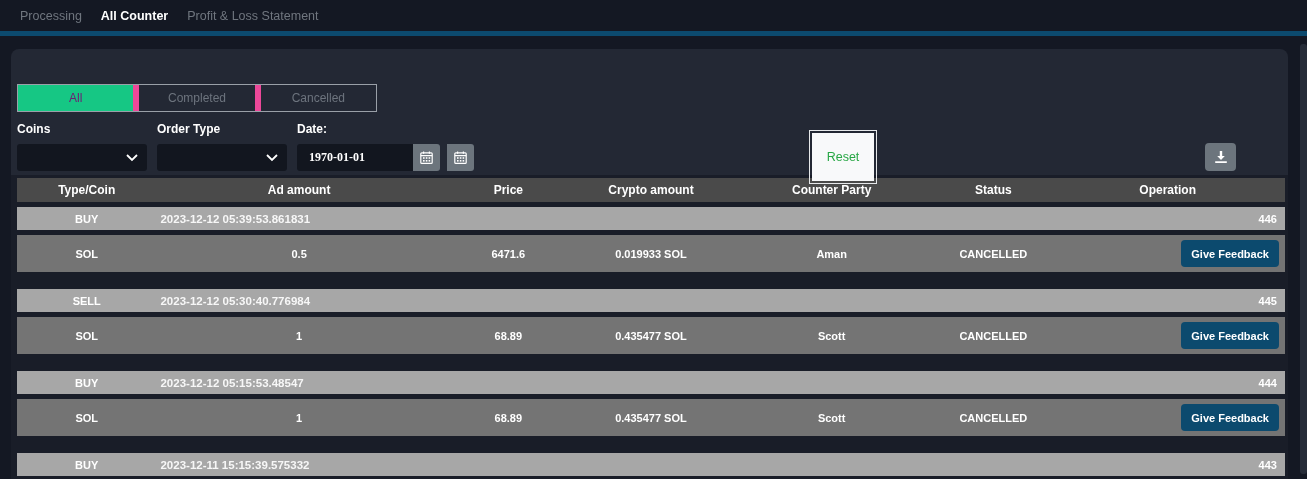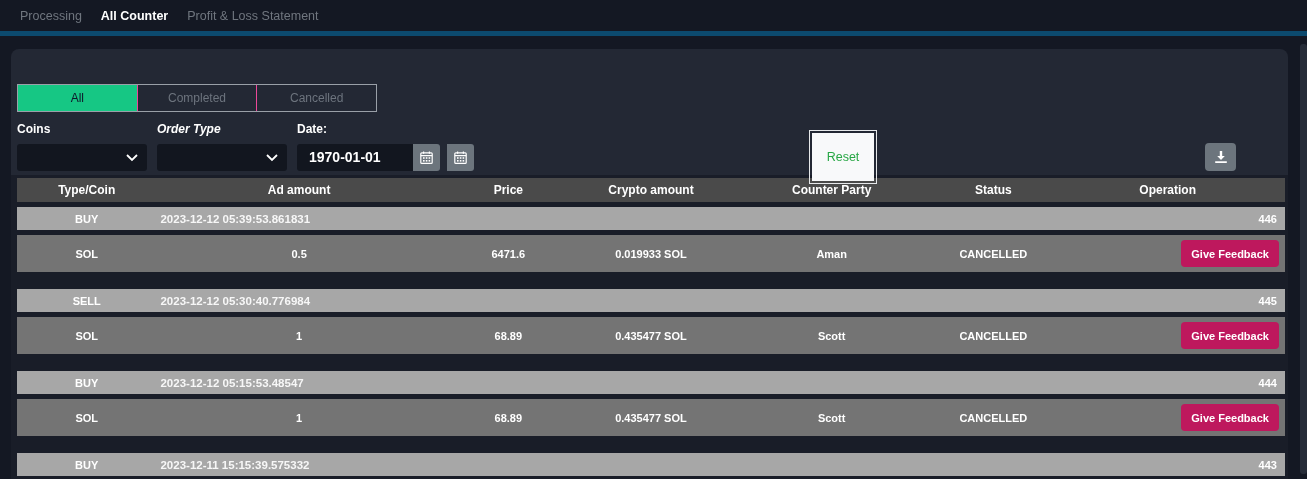--- a/index.html
+++ b/index.html
@@ -19,37 +19,37 @@
   
   .panel { position:absolute; left:11px; right:19px; top:49px; bottom:0;
            background:#232834; border-radius:8px 8px 0 0;
            padding:35px 3px 0 6px; overflow:hidden; }
 
   
   .seg { display:flex; width:360px; height:28px; border:1px solid #9aa0a8; }
   .seg-btn { flex:1; display:flex; align-items:center; justify-content:center;
              background:transparent; border:none; font-family:inherit;
              font-size:12px; color:#6d747e; cursor:pointer; }
-  .seg-btn + .seg-btn { border-left:1px solid #ec4899; }
-  .seg-btn.active { background:#16c784; color:#0f172a; }
+  .seg-btn + .seg-btn { border-left:6px solid #ec4899; }
+  .seg-btn.active { background:#16c784; color:#701a75; }
 
   
   .labels-row { display:flex; margin-top:10px; height:13px; }
   .labels-row .flabel { font-size:12px; font-weight:700; color:#fff; }
-  .lbl-coins { width:140px; } .lbl-order { width:140px;font-style:italic; }
+  .lbl-coins { width:140px; } .lbl-order { width:140px; }
 
   .controls-row { display:flex; align-items:center; margin-top:8px; height:28px; }
   .select-box { width:130px; height:27px; background:#12161f; border-radius:3px;
                 position:relative; margin-right:10px; cursor:pointer; }
   .select-box .chev { position:absolute; right:9px; top:10px; }
 
   .date-group { display:flex; height:27px; margin-right:7px; }
   .date-input { width:116px; height:27px; padding:0 0 0 12px; background:#12161f;
-                border:none; outline:none; color:#fff; font-weight:700; font-size:14px;
-                border-radius:3px 0 0 3px; font-family:Liberation Sans, sans-serif; }
+                border:none; outline:none; color:#fff; font-weight:700; font-size:12px;
+                border-radius:3px 0 0 3px; font-family:Liberation Serif, serif; }
   .cal-btn { width:27px; height:27px; background:#6c757d; border:none; cursor:pointer;
              border-radius:0 3px 3px 0; display:flex; align-items:center; justify-content:center; }
 
   .reset-outer { margin:0 auto; border:1px solid #e6e8ea; padding:2px; background:transparent; }
   .reset-btn { display:block; background:#f8f9fa; color:#28a745; border:none; cursor:pointer;
                font-size:12.5px; padding:17px 15px; font-family:inherit; }
 
   .download-btn { width:31px; height:28px; margin-right:49px; background:#6c757d; border:none;
                   border-radius:4px; display:flex; align-items:center; justify-content:center;
                   cursor:pointer; }
@@ -66,21 +66,21 @@
   .group-header { height:23px; background:#a7a7a7; margin-bottom:5px;
                   color:#fff; font-weight:700; font-size:11px; }
   .gh-type { grid-column:1; text-align:center; }
   .gh-time { grid-column:2 / 7; text-align:left; padding-left:4px; font-size:11.5px; color:#f7f7f7; }
   .gh-id   { grid-column:7; text-align:right; padding-right:8px; }
 
   .detail-row { height:37px; background:#747474; color:#fff; font-weight:700;
                 font-size:11px; }
   .detail-row > div { text-align:center; }
   .op-cell { display:flex; justify-content:flex-end; padding-right:6px; }
-  .feedback-btn { background:#be185d; color:#fff; border:none; border-radius:4px; height:27px;
+  .feedback-btn { background:#0c4a6e; color:#fff; border:none; border-radius:4px; height:27px;
                   padding:0 10px; font-size:11px; font-weight:700; cursor:pointer;
                   font-family:inherit; }
 
   .scrollbar-thumb { position:absolute; right:0; top:44px; width:7px; height:430px;
                      background:#262c38; border-radius:3px; }
 </style>
 </head>
 <body>
 
 <nav class="topnav">

